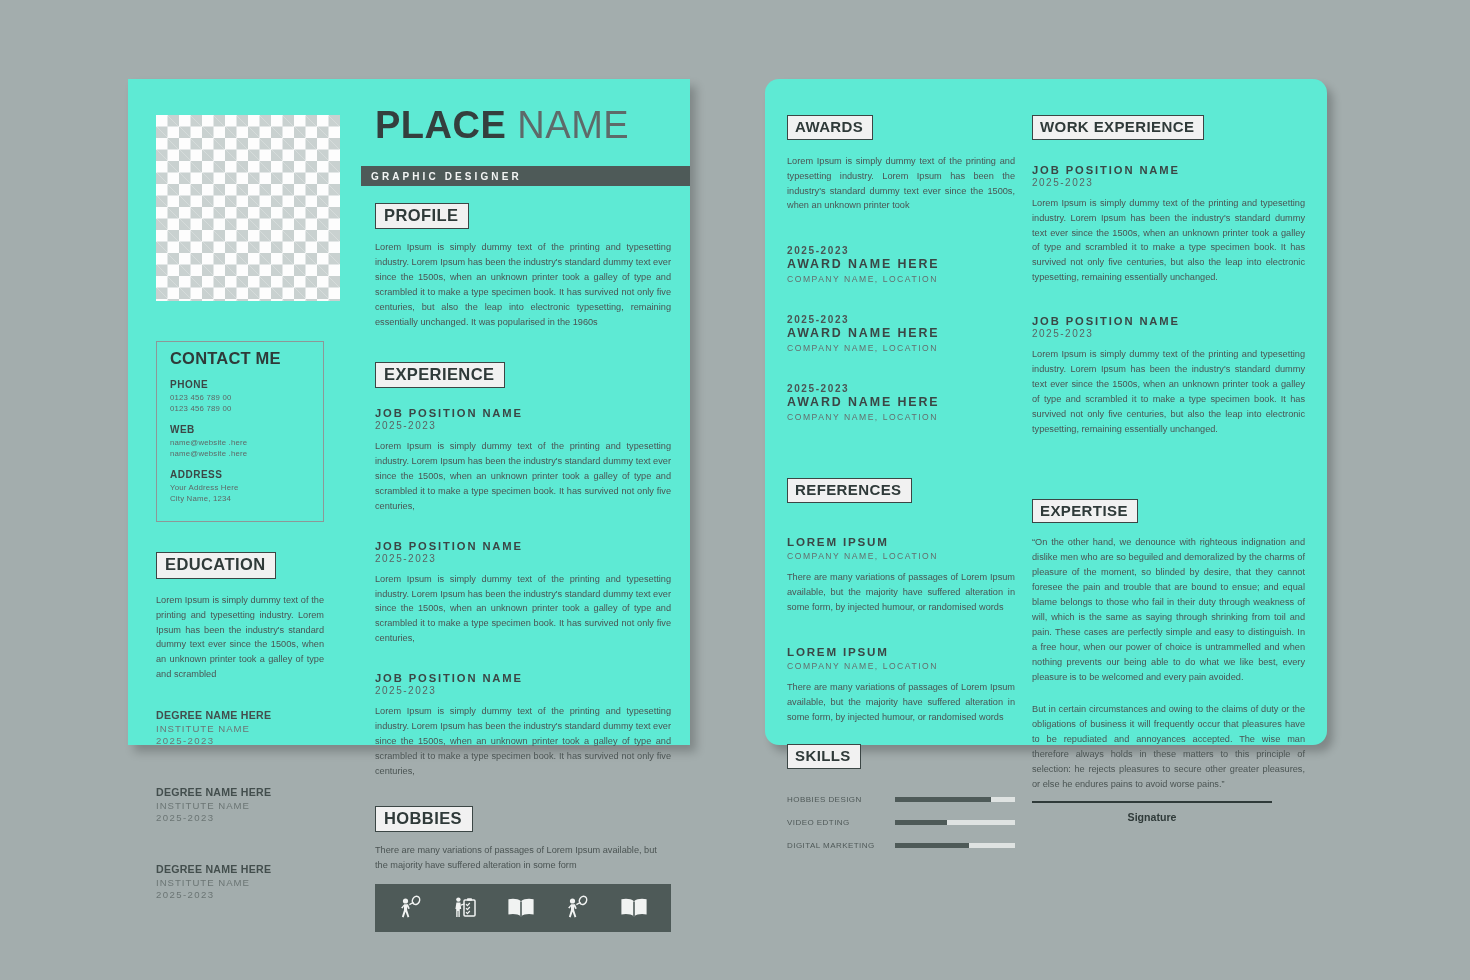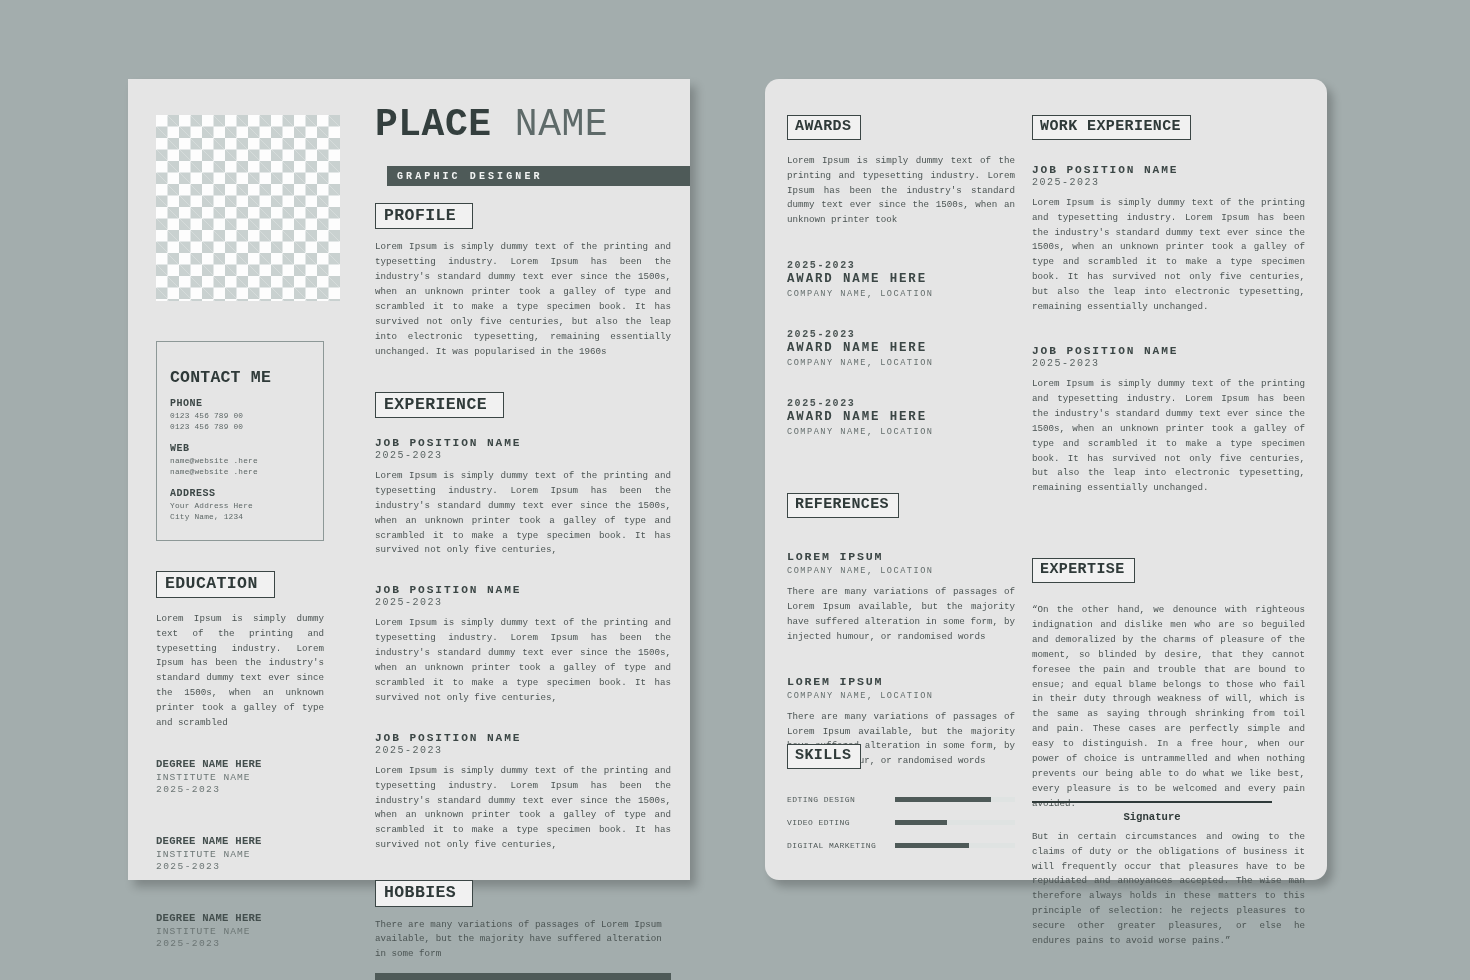--- a/index.html
+++ b/index.html
@@ -15,34 +15,33 @@
     background: #a3adad;
     font-family: "Liberation Sans", sans-serif;
     position: relative;
   }
 
   
   .page {
     position: absolute;
     top: 79px;
     width: 562px;
-    height: 801px;
-    background: #e5e5e5;
+    height: 666px;
+    background: #5eead4;
     box-shadow: 6px 7px 9px rgba(0,0,0,0.22);
-    font-family: Liberation Mono, monospace;
   }
   #page-1 { left: 128px; }
   #page-2 { left: 765px; border-radius: 14px; }
 
   
   .sec-head {
     display: inline-block;
     border: 1.4px solid #3b4645;
     background: #f1f1f1;
-    padding: 3px 16px 4px 8px;
+    padding: 3px 10px 4px 8px;
     font-size: 16.5px;
     font-weight: 700;
     letter-spacing: .4px;
     color: #2f3a39;
     line-height: 1.05;
   }
   .sec-head.sm { font-size: 15px; padding: 3px 9px 4px 7px; }
 
   
   .body-txt {
@@ -89,21 +88,21 @@
     letter-spacing: 3.1px;
   }
 
   
   .p1-left  { position: absolute; left: 28px; top: 262px; width: 168px; }
   .p1-right { position: absolute; left: 247px; top: 124px; width: 296px; }
 
   
   .contact-box {
     border: 1.3px solid #8d9897;
-    padding: 26px 12px 14px 13px;
+    padding: 7px 12px 14px 13px;
   }
   .contact-title {
     font-size: 16.5px;
     font-weight: 700;
     color: #2f3a39;
     letter-spacing: .2px;
     margin-bottom: 11px;
   }
   .contact-label {
     font-size: 10px;
@@ -230,21 +229,21 @@
     height: 5px;
     background: #dfe3e2;
     position: relative;
   }
   .skill-fill {
     position: absolute;
     left: 0; top: 0; bottom: 0;
     background: #4e5a58;
   }
 
-  .expertise-para { margin-top: 20px; }
+  .expertise-para { margin-top: 12px; }
   .expertise-para + .expertise-para { margin-top: 18px; }
 
   .signature-block {
     position: absolute;
     left: 267px;
     top: 722px;
     width: 240px;
     text-align: center;
   }
   .sig-line {
@@ -265,21 +264,21 @@
 <div class="page" id="page-1">
 
   <div class="photo-ph"></div>
 
   <div class="name-wrap">
     <div class="name-line">
       <span class="name-first">PLACE</span><span>&nbsp;</span><span class="name-last">NAME</span>
     </div>
   </div>
 
-  <div class="role-bar" style="position:absolute; left:259px; top:80px; right:0;">
+  <div class="role-bar" style="position:absolute; left:233px; top:80px; right:0;">
     <span>GRAPHIC DESIGNER</span>
   </div>
 
   <div class="p1-right">
 
     <div class="sec-head">PROFILE</div>
     <div class="body-txt" style="margin-top:11px;">Lorem Ipsum is simply dummy text of the printing and typesetting industry. Lorem Ipsum has been the industry's standard dummy text ever since the 1500s, when an unknown printer took a galley of type and scrambled it to make a type specimen book. It has survived not only five centuries, but also the leap into electronic typesetting, remaining essentially unchanged. It was popularised in the 1960s</div>
 
     <div style="height:32px;"></div>
 
@@ -442,21 +441,21 @@
       <div class="ref-name">LOREM IPSUM</div>
       <div class="ref-company">COMPANY NAME, LOCATION</div>
       <div class="body-txt">There are many variations of passages of Lorem Ipsum available, but the majority have suffered alteration in some form, by injected humour, or randomised words</div>
     </div>
   </div>
 
   <div class="skills-block">
     <div class="sec-head sm">SKILLS</div>
 
     <div class="skill-row" style="margin-top:26px;">
-      <div class="skill-label">EDTING DESIGN</div>
+      <div class="skill-label">HOBBIES DESIGN</div>
       <div class="skill-track">
         <div class="skill-fill" id="skill-fill-0" style="width: 80%;"></div>
       </div>
     </div>
 
     <div class="skill-row">
       <div class="skill-label">VIDEO EDTING</div>
       <div class="skill-track">
         <div class="skill-fill" id="skill-fill-1" style="width: 43%;"></div>
       </div>

